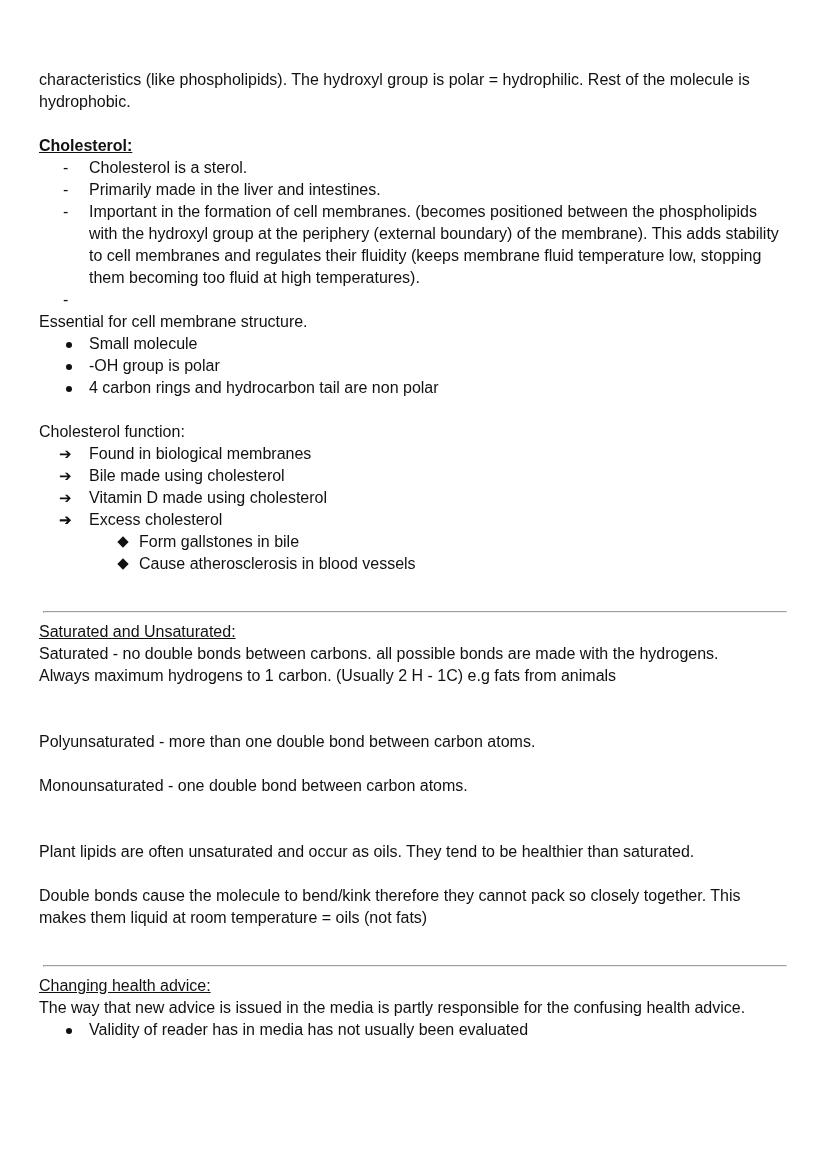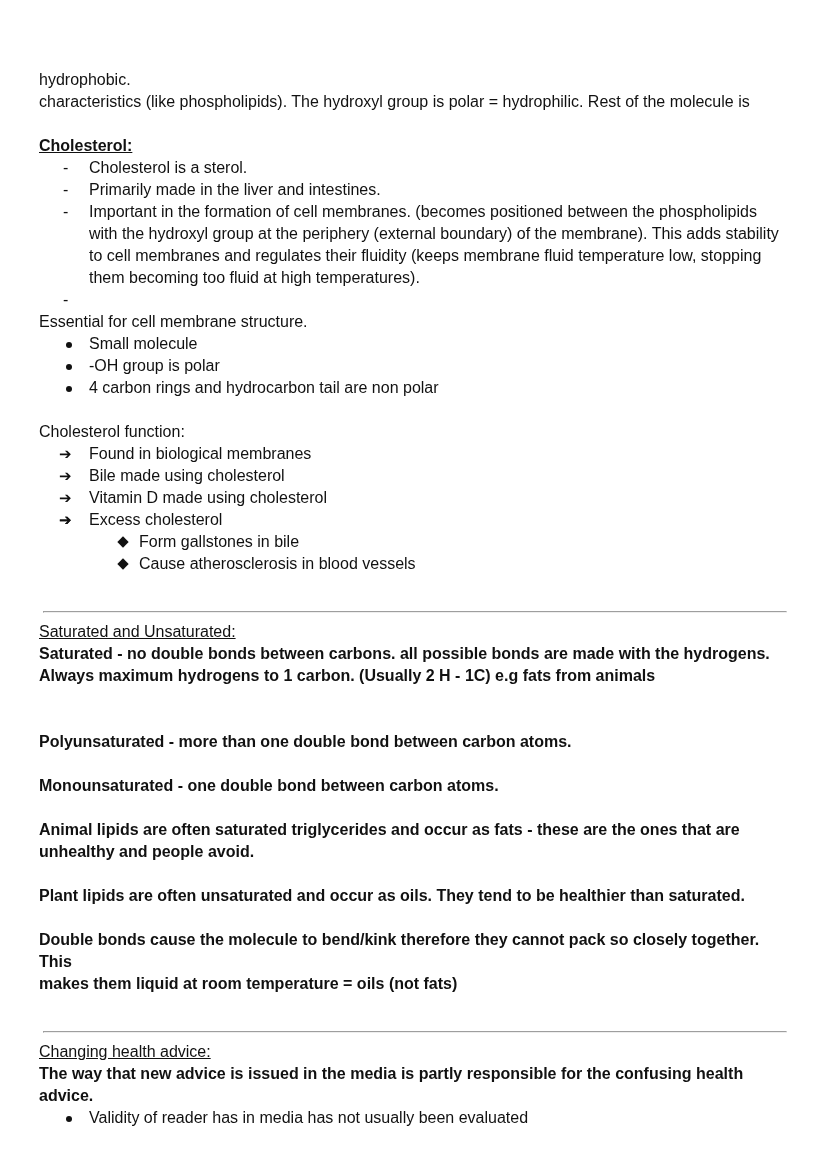--- a/index.html
+++ b/index.html
@@ -23,21 +23,20 @@
       width: 750px;
     }
     .line {
       line-height: 22px;
       margin: 0;
       white-space: normal;
     }
     .para {
       line-height: 22px;
       margin: 0;
-      font-weight: bold;
     }
     .gap { height: 22px; }
     .heading {
       text-align: left;
       line-height: 22px;
       text-decoration: underline;
       margin: 0;
     }
     .heading.bold { font-weight: bold; }
     .list {
@@ -91,22 +90,22 @@
       position: relative;
       left: 4px;
     }
   </style>
 </head>
 <body>
 
 <div class="page">
 
   <div>
+    <p class="line">characteristics (like phospholipids). The hydroxyl group is polar = hydrophilic. Rest of the molecule is</p>
     <p class="line">hydrophobic.</p>
-    <p class="line">characteristics (like phospholipids). The hydroxyl group is polar = hydrophilic. Rest of the molecule is</p>
   </div>
 
   <div class="gap"></div>
 
   <p class="heading bold">Cholesterol:</p>
 
   <ul class="list">
     <li>
       <span class="marker">-</span>
       <span>Cholesterol is a sterol.</span>
@@ -186,24 +185,20 @@
   <div>
     <p class="para">Saturated - no double bonds between carbons. all possible bonds are made with the hydrogens.</p>
     <p class="para">Always maximum hydrogens to 1 carbon. (Usually 2 H - 1C) e.g fats from animals</p>
   </div>
   <div class="gap"></div>
   <div class="gap"></div>
   <p class="para">Polyunsaturated - more than one double bond between carbon atoms.</p>
   <div class="gap"></div>
   <p class="para">Monounsaturated - one double bond between carbon atoms.</p>
   <div class="gap"></div>
-  <div>
-    <p class="para">Animal lipids are often saturated triglycerides and occur as fats - these are the ones that are</p>
-    <p class="para">unhealthy and people avoid.</p>
-  </div>
   <div class="gap"></div>
   <p class="para">Plant lipids are often unsaturated and occur as oils. They tend to be healthier than saturated.</p>
   <div class="gap"></div>
   <div>
     <p class="para">Double bonds cause the molecule to bend/kink therefore they cannot pack so closely together. This</p>
     <p class="para">makes them liquid at room temperature = oils (not fats)</p>
   </div>
 
   <div class="gap"></div>
   <div style="height:14px"></div>

